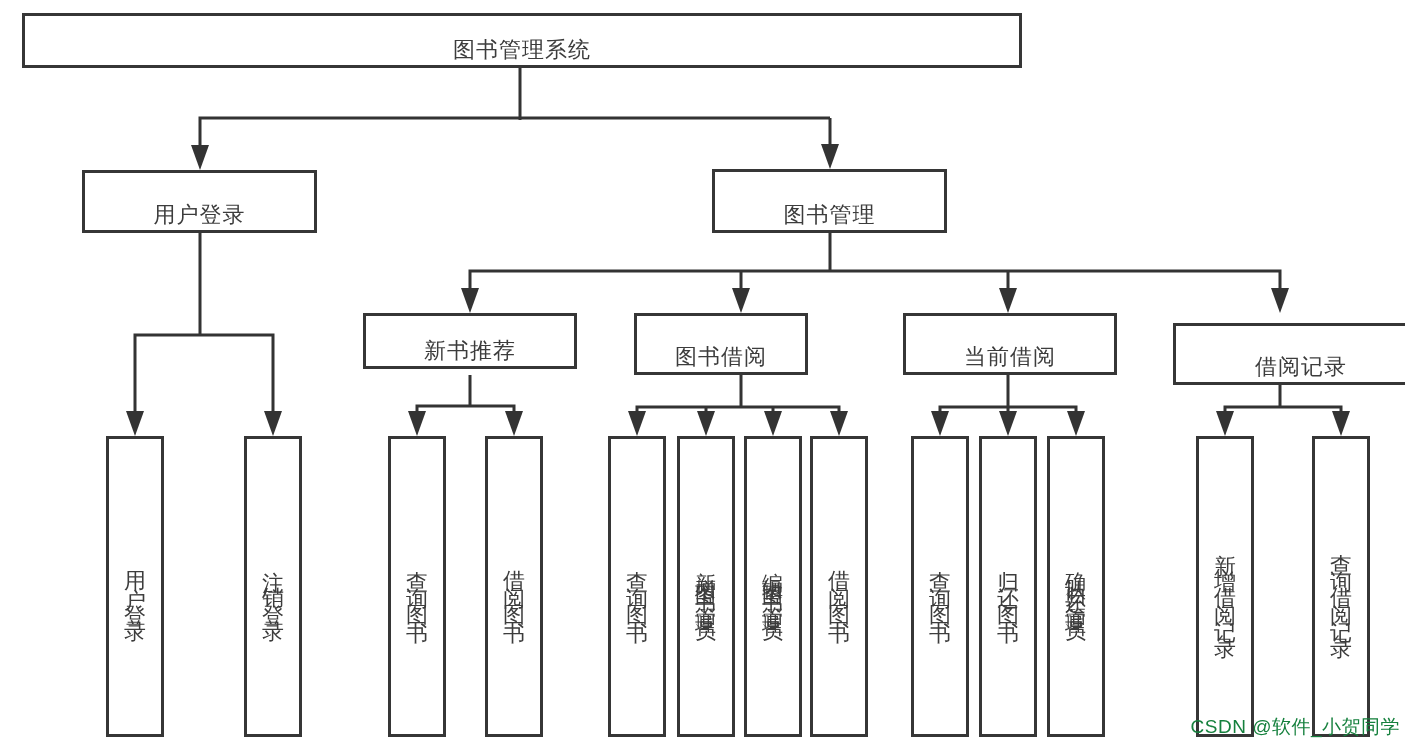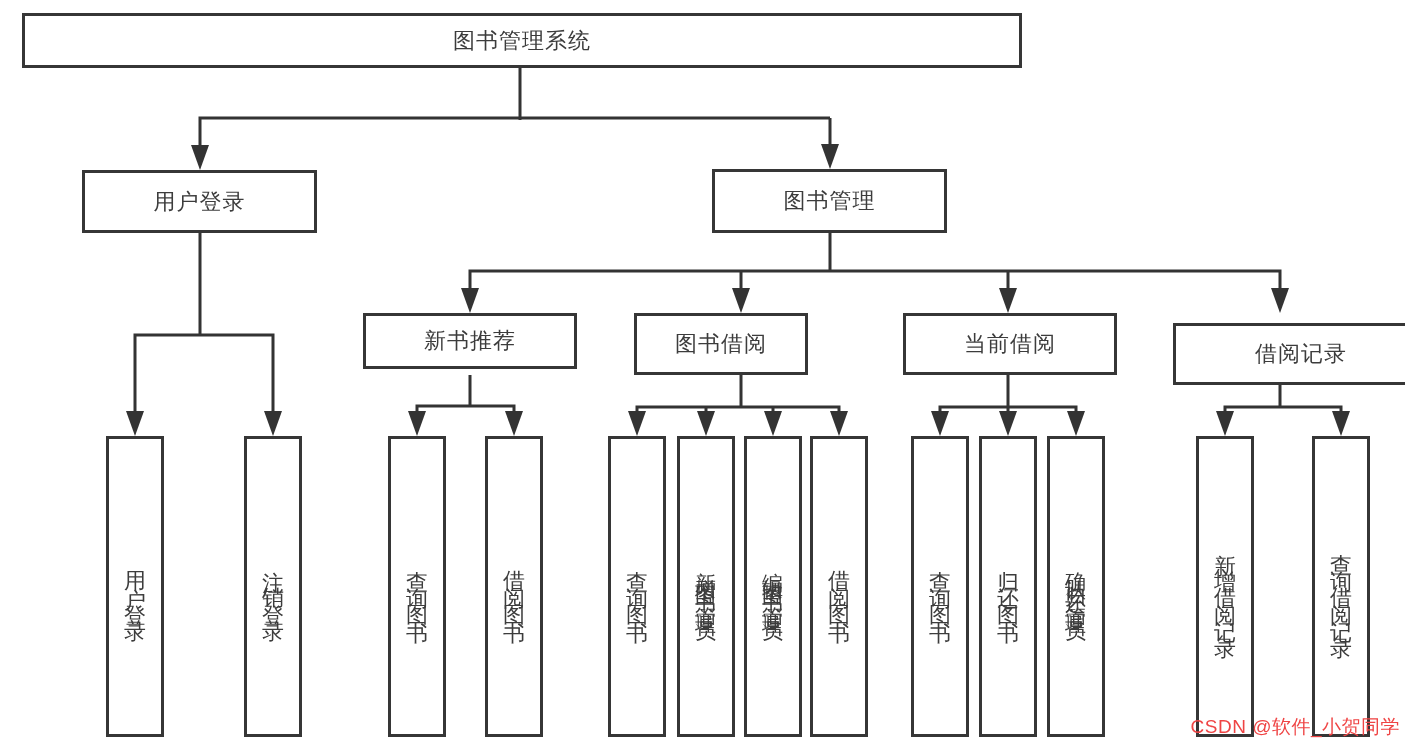--- a/index.html
+++ b/index.html
@@ -19,41 +19,41 @@
   .node {
     position: absolute;
     box-sizing: border-box;
     border: 3px solid #363636;
     background: #ffffff;
     display: flex;
     align-items: center;
     justify-content: center;
     color: #3c3c3c;
   }
-  .hbox { font-size: 22px; letter-spacing: 1px; }
+  .hbox { font-size: 22px; letter-spacing: 1px; align-items: flex-end; }
   .root-box { font-size: 22px; }
   .vbox span {
     writing-mode: vertical-rl;
     text-orientation: mixed;
     font-size: 22px;
     letter-spacing: 17px;
     line-height: 1;
     color: #3c3c3c;
     white-space: nowrap;
   }
   .vbox.dense span {
     letter-spacing: 7px;
     font-size: 21px;
   }
   .watermark {
     position: absolute;
     right: 5px;
     bottom: 7px;
     font-size: 19px;
-    color: #ef4444;
+    color: #15803d;
     letter-spacing: 0.5px;
   }
 </style>
 </head>
 <body>
 
 <div class="canvas">
 
   <svg class="connectors" viewBox="0 0 1405 747" xmlns="http://www.w3.org/2000/svg" aria-hidden="true">
     <path fill="none" stroke="#333333" stroke-width="3" d="

